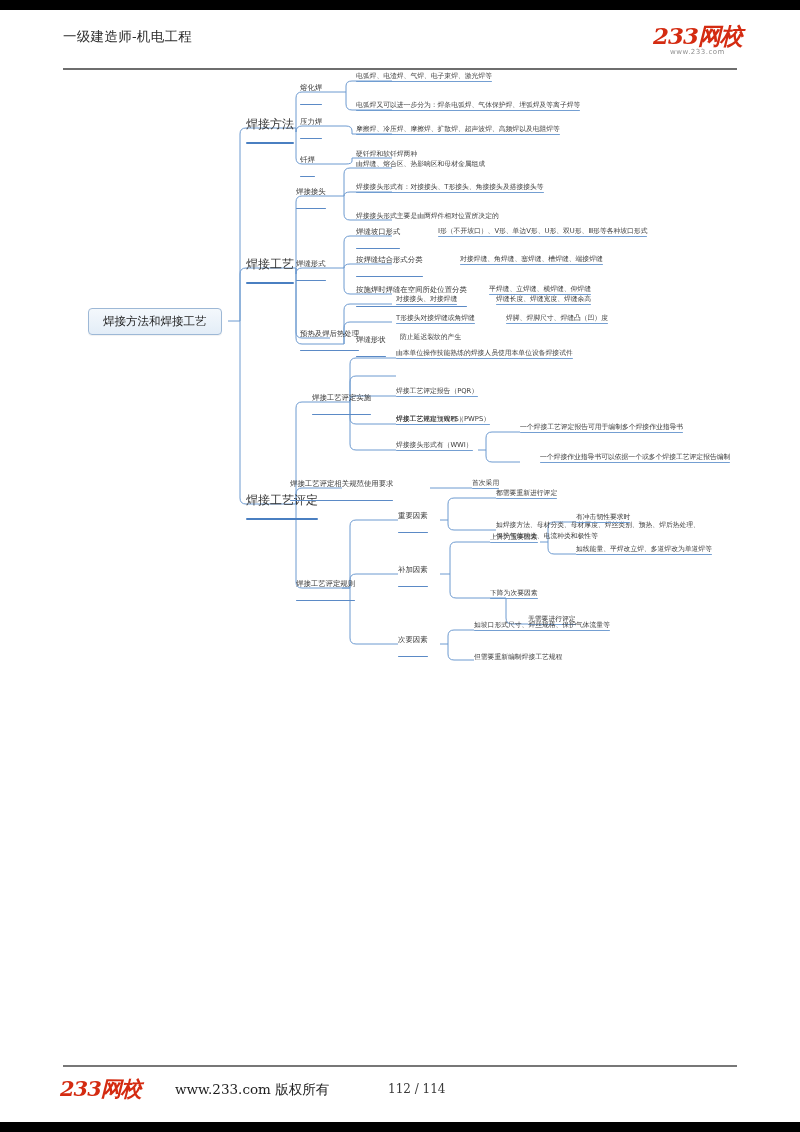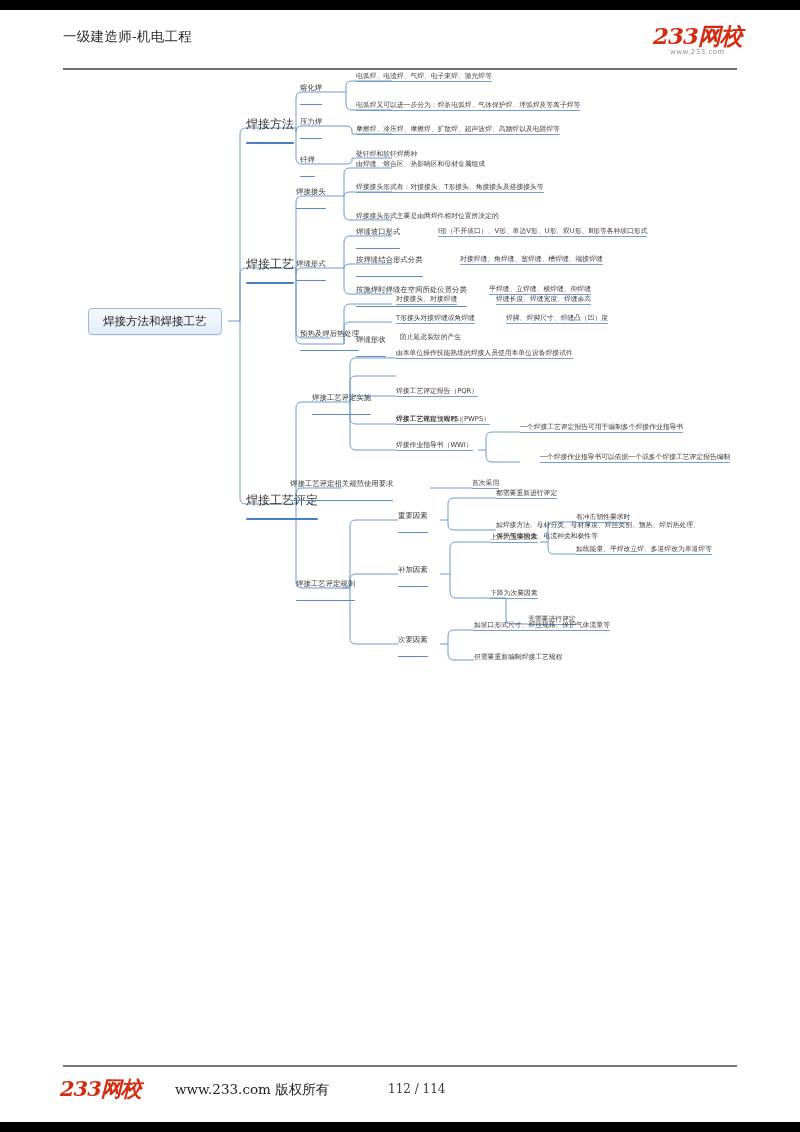--- a/index.html
+++ b/index.html
@@ -213,21 +213,21 @@
     <div class="node n-leaf" style="left:506px;top:253px;">焊脚、焊脚尺寸、焊缝凸（凹）度</div>
 
     <div class="node n-b" style="left:300px;top:268px;">预热及焊后热处理</div>
     <div class="node n-plain" style="left:400px;top:272px;">防止延迟裂纹的产生</div>
 
     <div class="node n-b" style="left:312px;top:332px;">焊接工艺评定实施</div>
     <div class="node n-leaf" style="left:396px;top:288px;">由本单位操作技能熟练的焊接人员使用本单位设备焊接试件</div>
     <div class="node n-leaf" style="left:396px;top:306px;margin-top:48px;">焊接工艺评定预规程（PWPS）</div>
     <div class="node n-leaf" style="left:396px;top:326px;">焊接工艺评定报告（PQR）</div>
     <div class="node n-leaf" style="left:396px;top:354px;">焊接工艺规程（WPS）</div>
-    <div class="node n-leaf" style="left:396px;top:380px;">焊接作业指导书（WWI）</div>
+    <div class="node n-leaf" style="left:396px;top:380px;">焊接接头形式有（WWI）</div>
     <div class="node n-leaf" style="left:520px;top:362px;">一个焊接工艺评定报告可用于编制多个焊接作业指导书</div>
     <div class="node n-leaf" style="left:540px;top:392px;">一个焊接作业指导书可以依据一个或多个焊接工艺评定报告编制</div>
 
     <div class="node n-b" style="left:290px;top:418px;">焊接工艺评定相关规范使用要求</div>
     <div class="node n-leaf" style="left:472px;top:418px;">首次采用</div>
 
     <div class="node n-b" style="left:296px;top:518px;">焊接工艺评定规则</div>
 
     <div class="node n-b" style="left:398px;top:450px;">重要因素</div>
     <div class="node n-leaf" style="left:496px;top:428px;">都需要重新进行评定</div>

